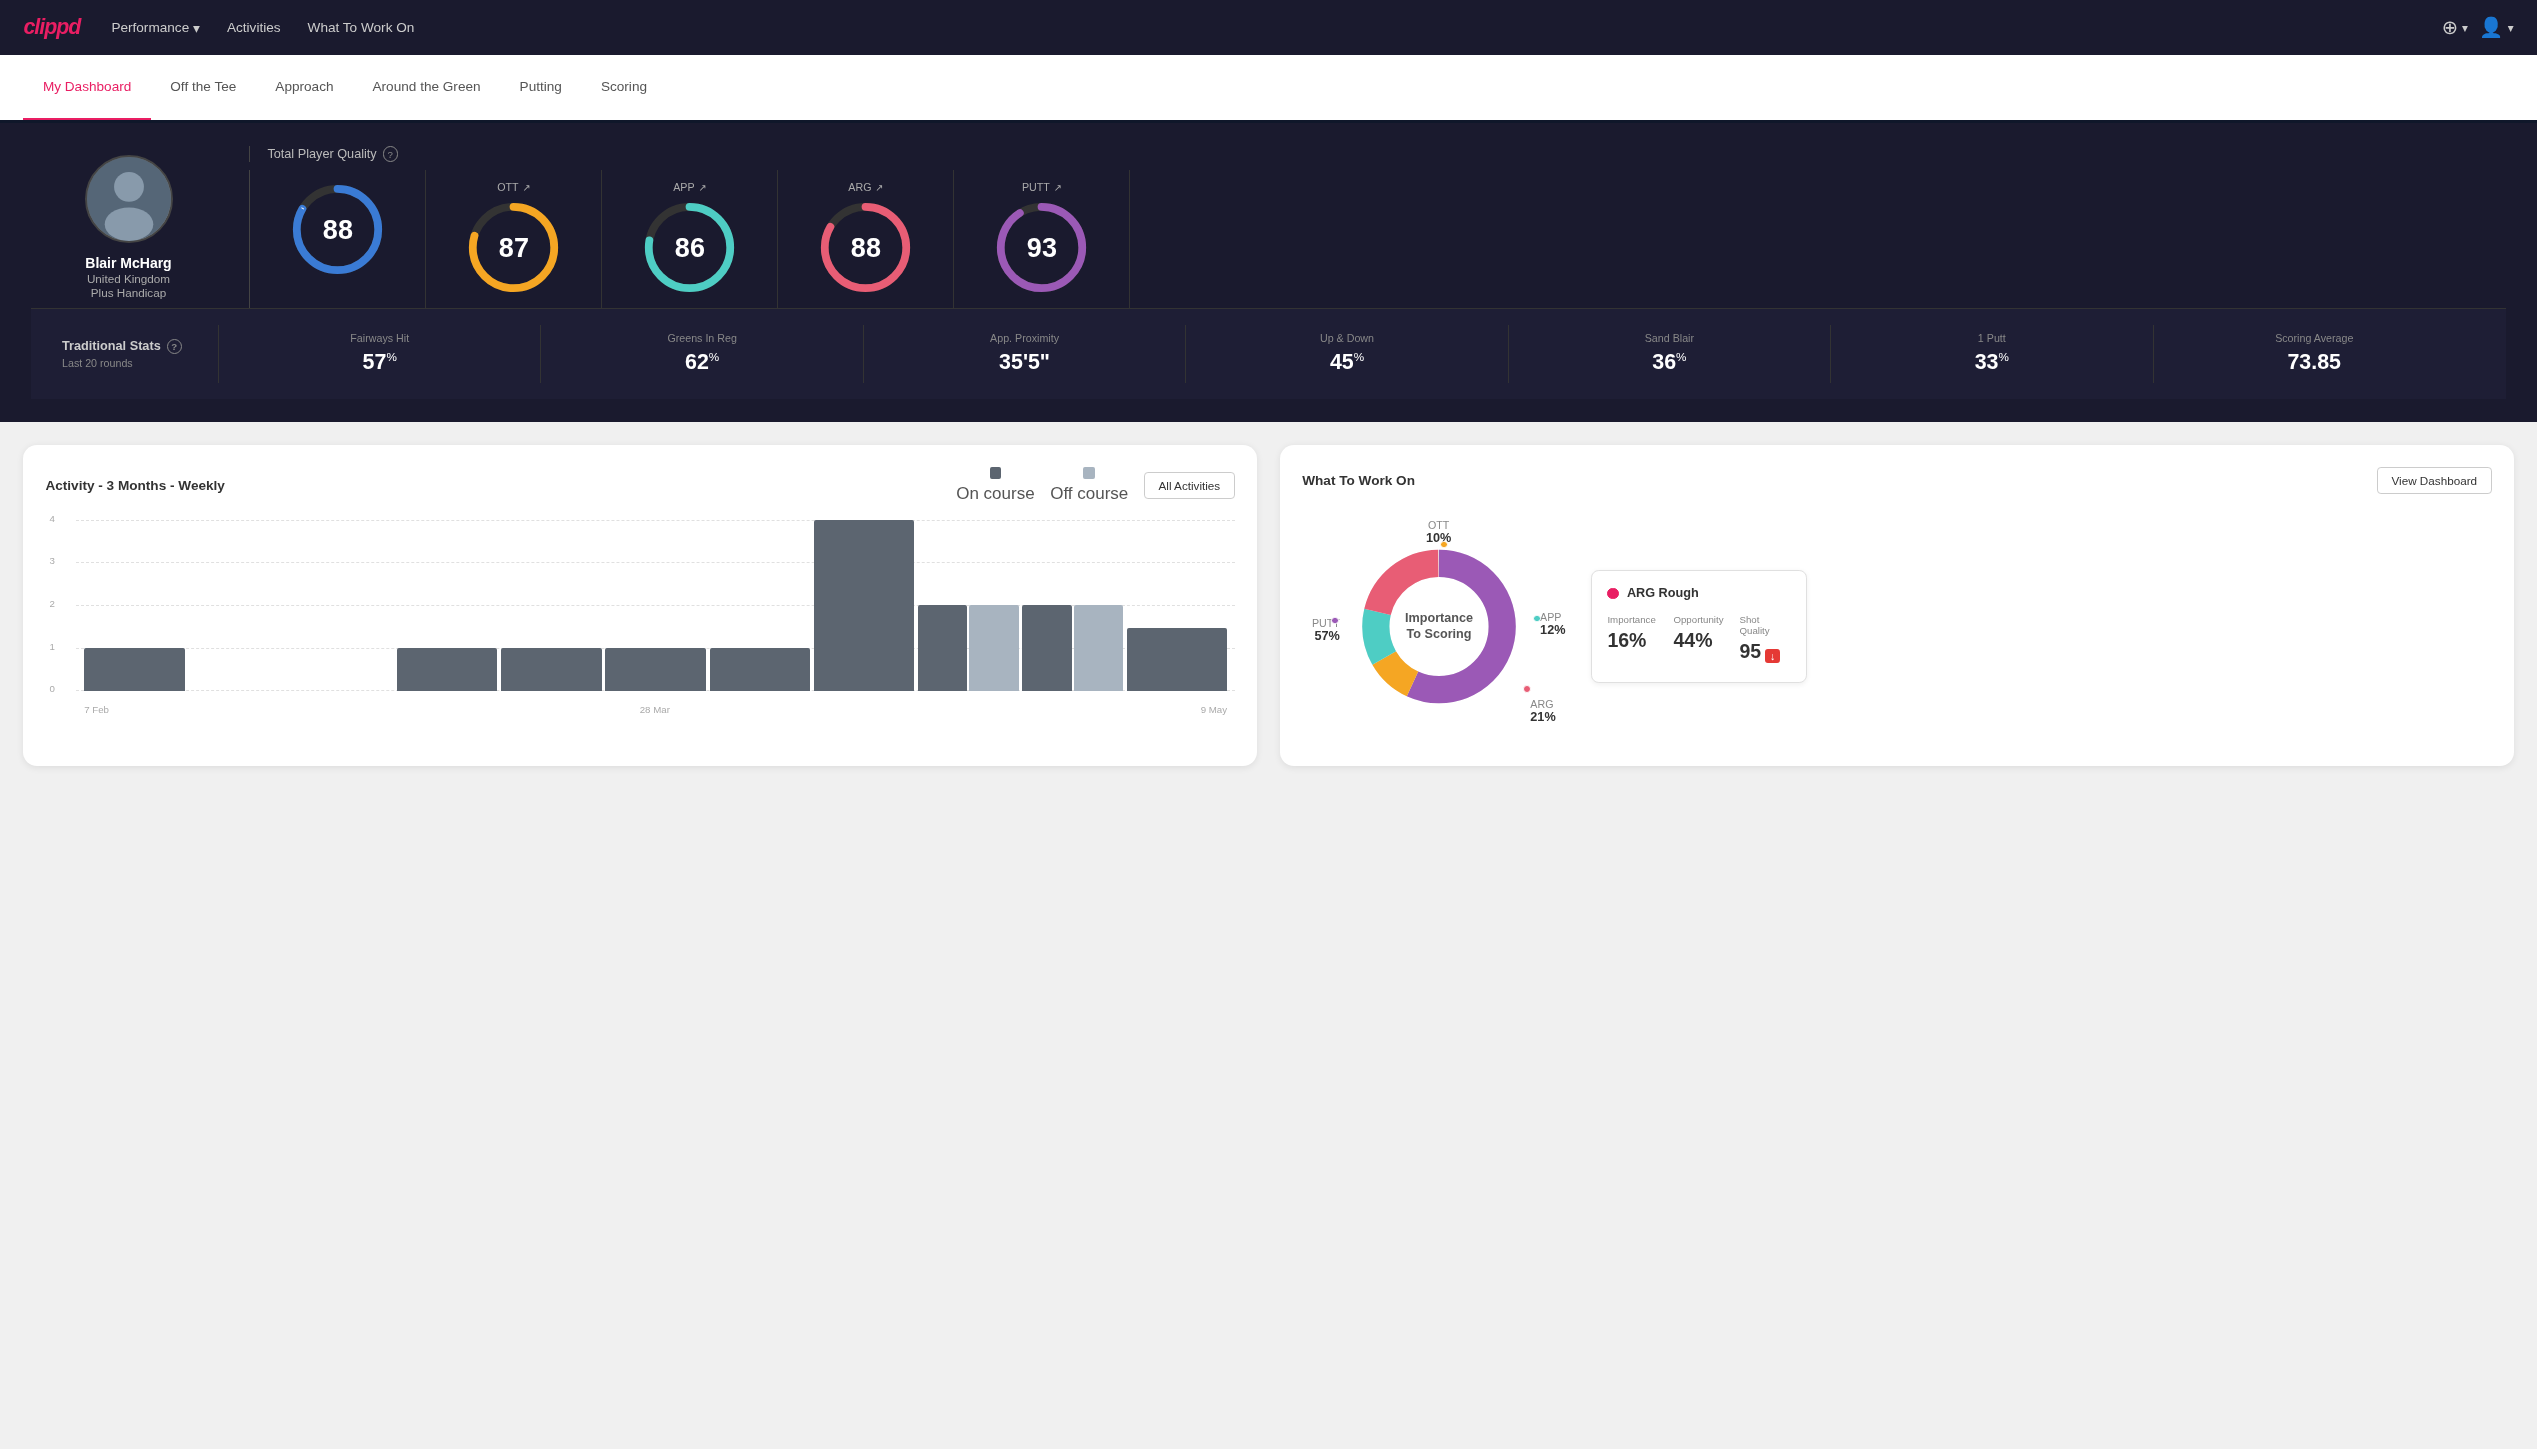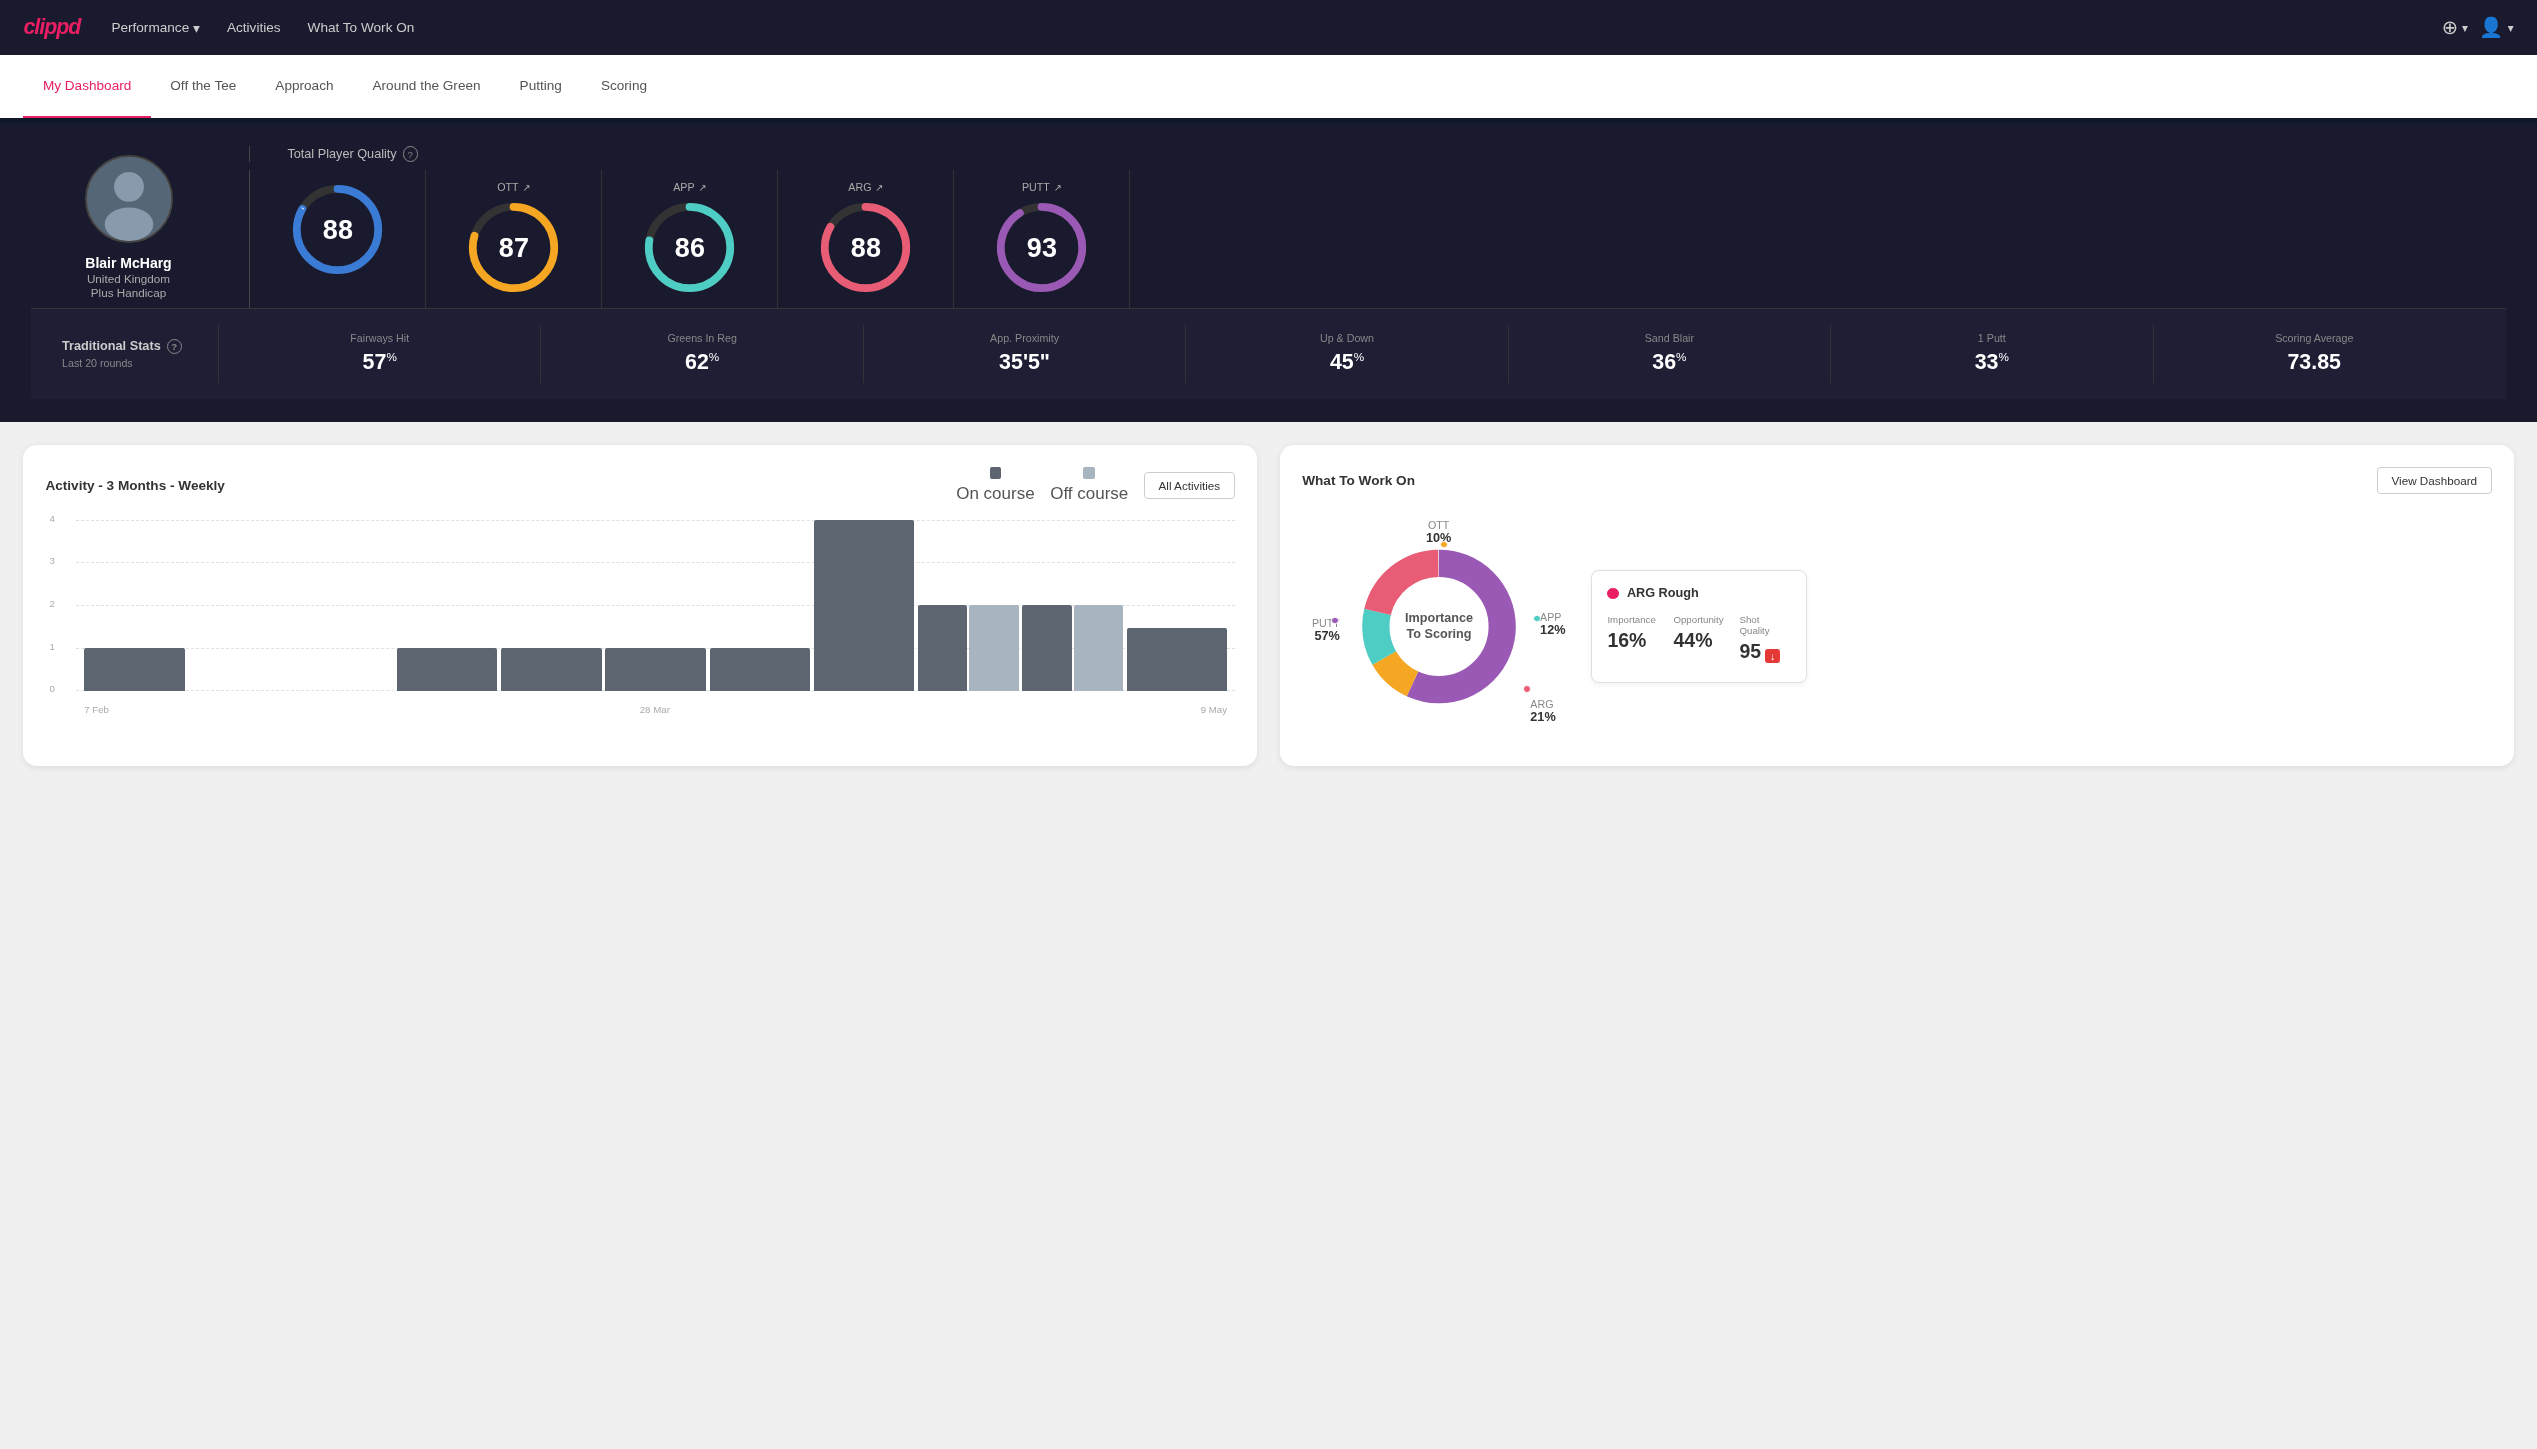--- a/index.html
+++ b/index.html
@@ -36,21 +36,21 @@
       font-size: 19.5px;
     }
 
     
     .sub-nav {
       background: #fff;
       display: flex;
       align-items: center;
       padding: 0 23.4px;
       height: 68px;
-      border-bottom: 5px solid #0f172a;
+      border-bottom: 3px solid #0f172a;
       gap: 0;
     }
     .sub-nav-item {
       color: #555;
       font-size: 13.6px;
       cursor: pointer;
       padding: 0 19.5px;
       height: 100%;
       display: flex; align-items: center;
       border-bottom: 2.9px solid transparent;
@@ -92,21 +92,21 @@
       flex: 1;
       display: flex;
       flex-direction: column;
       gap: 7.8px;
     }
     .tpq-label {
       font-size: 12.7px;
       color: #bbb;
       display: flex; align-items: center; gap: 5.8px;
       border-left: 1px solid #444;
-      padding-left: 37px;
+      padding-left: 17px;
     }
     .tpq-circles {
       display: flex;
       gap: 0;
       border-left: 1px solid #444;
     }
     .circle-item {
       display: flex; flex-direction: column; align-items: center;
       padding: 11.7px 39px;
       border-right: 1px solid #333;

